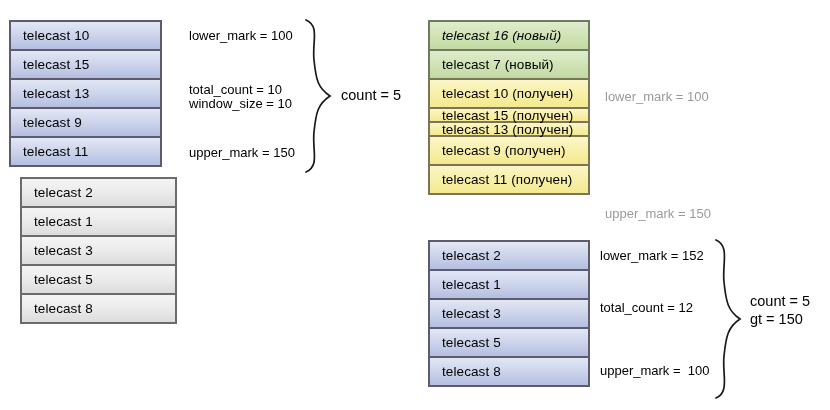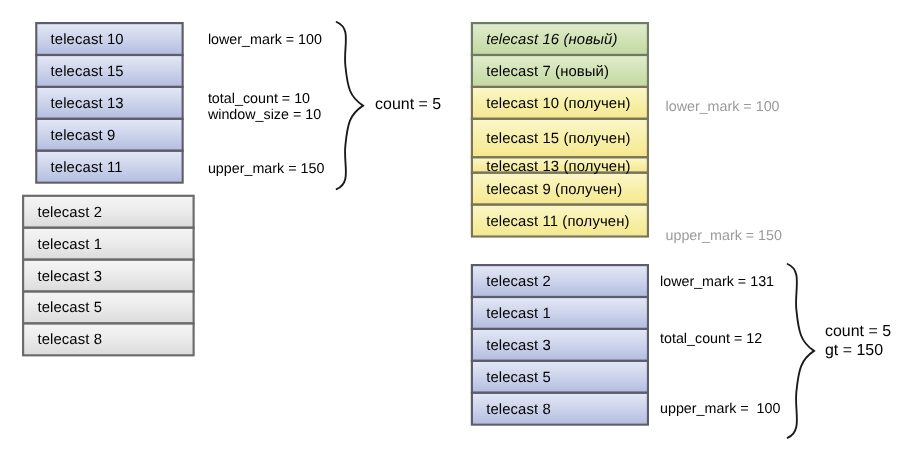--- a/index.html
+++ b/index.html
@@ -68,21 +68,21 @@
     position: absolute;
     pointer-events: none;
   }
   .brace svg { display: block; }
 </style>
 </head>
 <body>
 
 <div class="canvas">
 
-  <div class="stack" style="left:32px; top:20px; width:135px;">
+  <div class="stack" style="left:9px; top:20px; width:153px;">
     <div class="cell blue" style="height:31px;">telecast 10</div>
     <div class="cell blue" style="height:31px;">telecast 15</div>
     <div class="cell blue" style="height:31px;">telecast 13</div>
     <div class="cell blue" style="height:31px;">telecast 9</div>
     <div class="cell blue" style="height:31px;">telecast 11</div>
   </div>
 
   <div class="stack" style="left:20px; top:177px; width:157px;">
     <div class="cell grey" style="height:31px;">telecast 2</div>
     <div class="cell grey" style="height:31px;">telecast 1</div>
@@ -106,38 +106,38 @@
                C 18 90, 16 98, 14 118
                C 12 136, 20 152, 6 158" fill="none" stroke="#1a1a1a" stroke-width="1.7" stroke-linecap="round"></path>
     </svg>
   </div>
   <div class="note big" style="left:341px; top:86px;">count = 5</div>
 
   <div class="stack" style="left:428px; top:20px; width:162px;">
     <div class="cell green" style="height:31px;font-style:italic;">telecast 16 (новый)</div>
     <div class="cell green" style="height:31px;">telecast 7 (новый)</div>
     <div class="cell yellow" style="height:31px;">telecast 10 (получен)</div>
-    <div class="cell yellow" style="height:37px;">telecast 15 (получен)</div>
+    <div class="cell yellow" style="height:16px;">telecast 15 (получен)</div>
     <div class="cell yellow" style="height:16px;">telecast 13 (получен)</div>
     <div class="cell yellow" style="height:31px;">telecast 9 (получен)</div>
     <div class="cell yellow" style="height:31px;">telecast 11 (получен)</div>
   </div>
 
   <div class="note muted" style="left:605px; top:89px;">lower_mark = 100</div>
   <div class="note muted" style="left:605px; top:206px;">upper_mark = 150</div>
 
   <div class="stack" style="left:428px; top:240px; width:162px;">
     <div class="cell blue" style="height:31px;">telecast 2</div>
     <div class="cell blue" style="height:31px;">telecast 1</div>
     <div class="cell blue" style="height:31px;">telecast 3</div>
     <div class="cell blue" style="height:31px;">telecast 5</div>
     <div class="cell blue" style="height:31px;">telecast 8</div>
   </div>
 
-  <div class="note" style="left:600px; top:248px;">lower_mark = 131</div>
+  <div class="note" style="left:600px; top:248px;">lower_mark = 152</div>
 
   <div class="note" style="left:600px; top:300px;">total_count = 12</div>
 
   <div class="note" style="left:600px; top:363px;">upper_mark =  100</div>
 
   <div class="brace" style="left:710px; top:234px;">
     <svg width="42" height="170" viewBox="0 0 42 170">
       <path d="M 6 6
                C 20 12, 12 30, 14 48
                C 16 68, 18 77, 30 85

